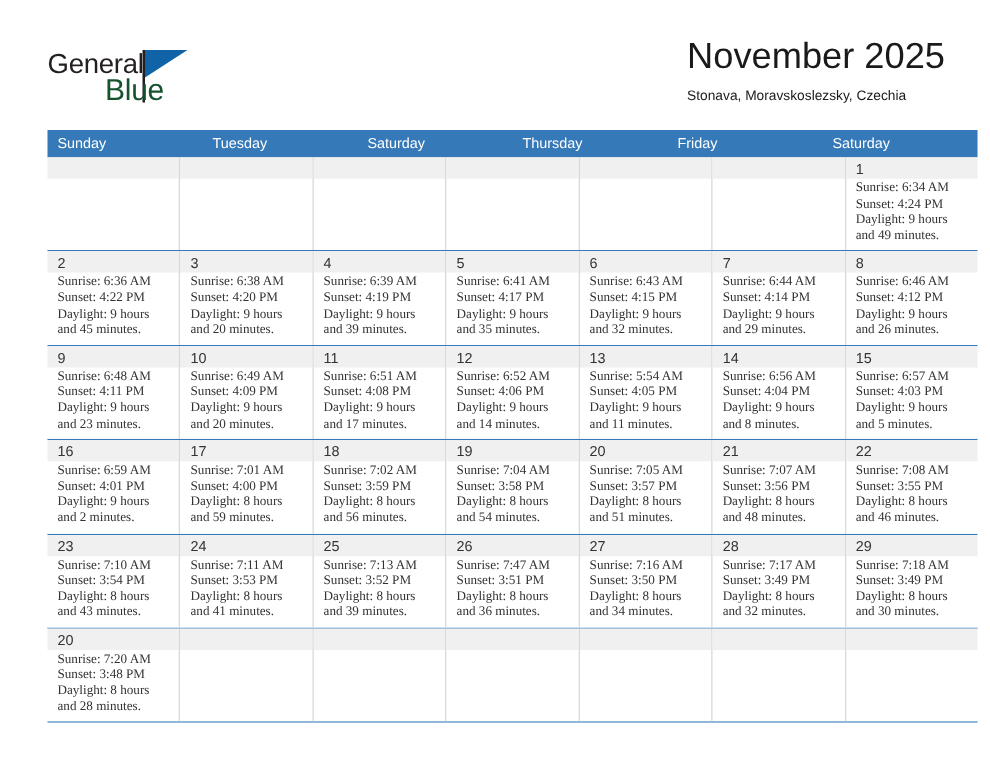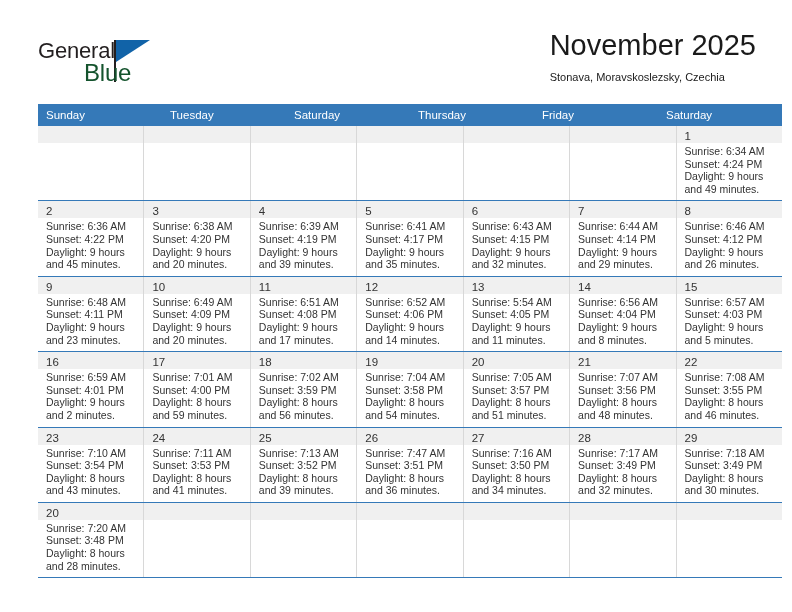--- a/index.html
+++ b/index.html
@@ -140,20 +140,21 @@
   .day-num {
     font-size: 11.5px;
     color: #333333;
     line-height: 17px;
   }
   .day-info {
     padding: 2px 6px 5px 8px;
     font-size: 10.5px;
     line-height: 12.6px;
     color: #333333;
+    font-family: Liberation Serif, serif;
   }
   .day-info div {
     white-space: nowrap;
   }
   .grid-bottom {
     border-top: 1.6px solid #3579b8;
     height: 0;
   }
 </style>
 </head>

